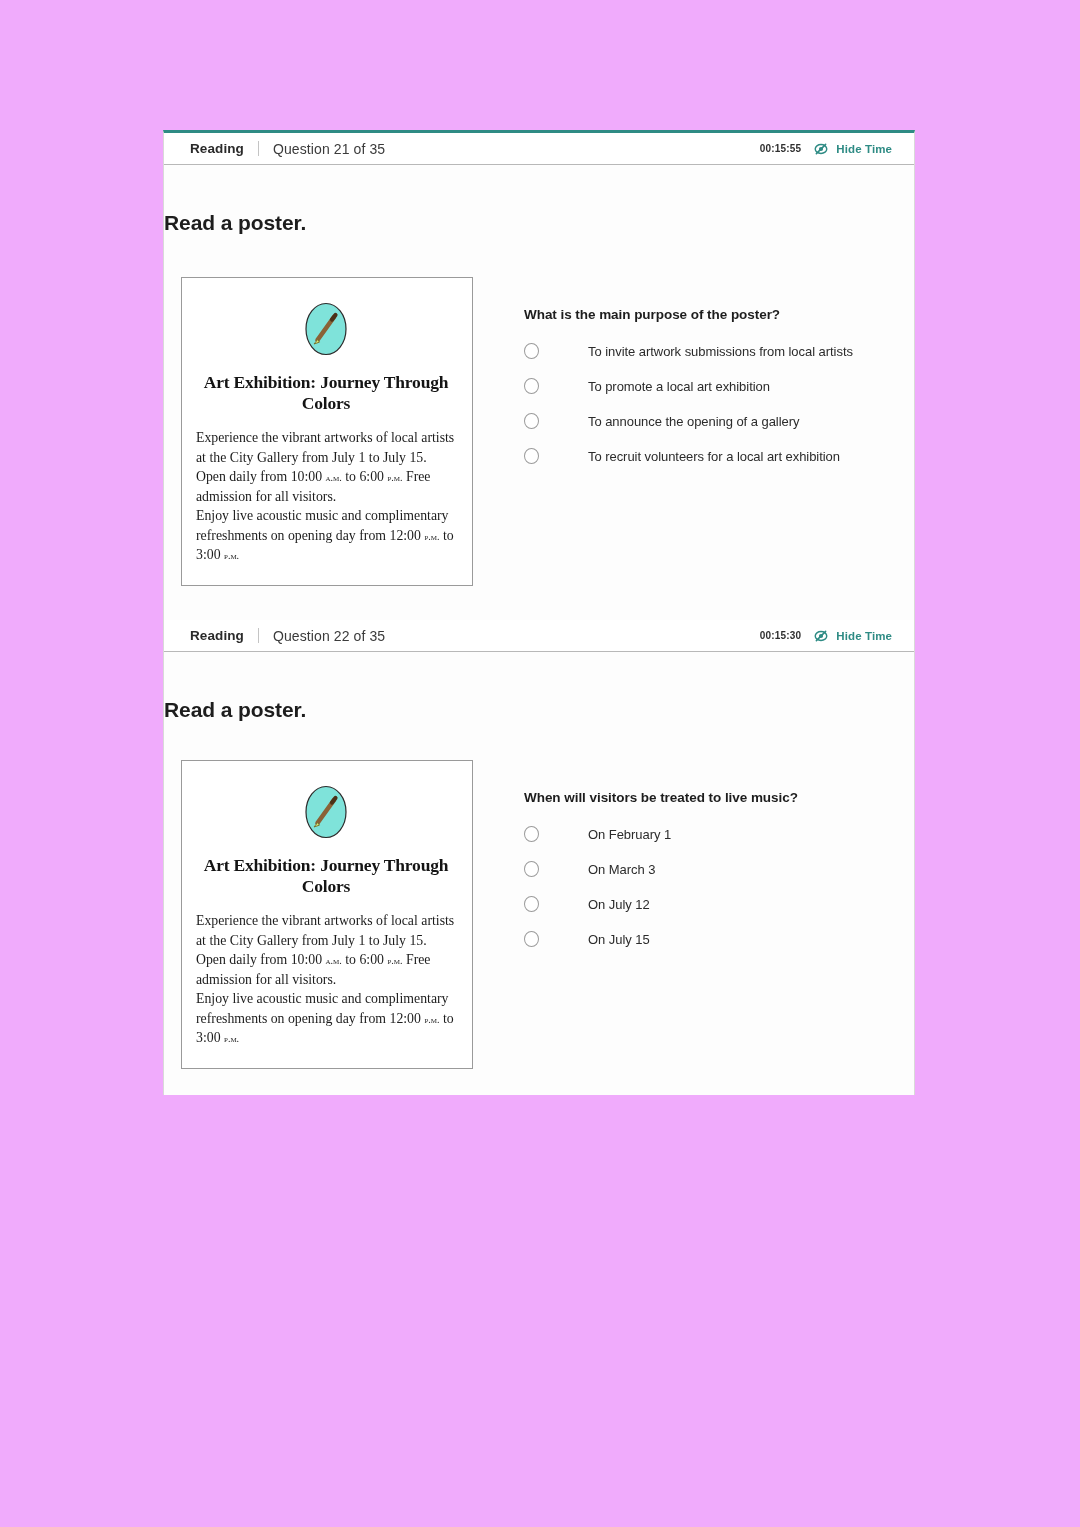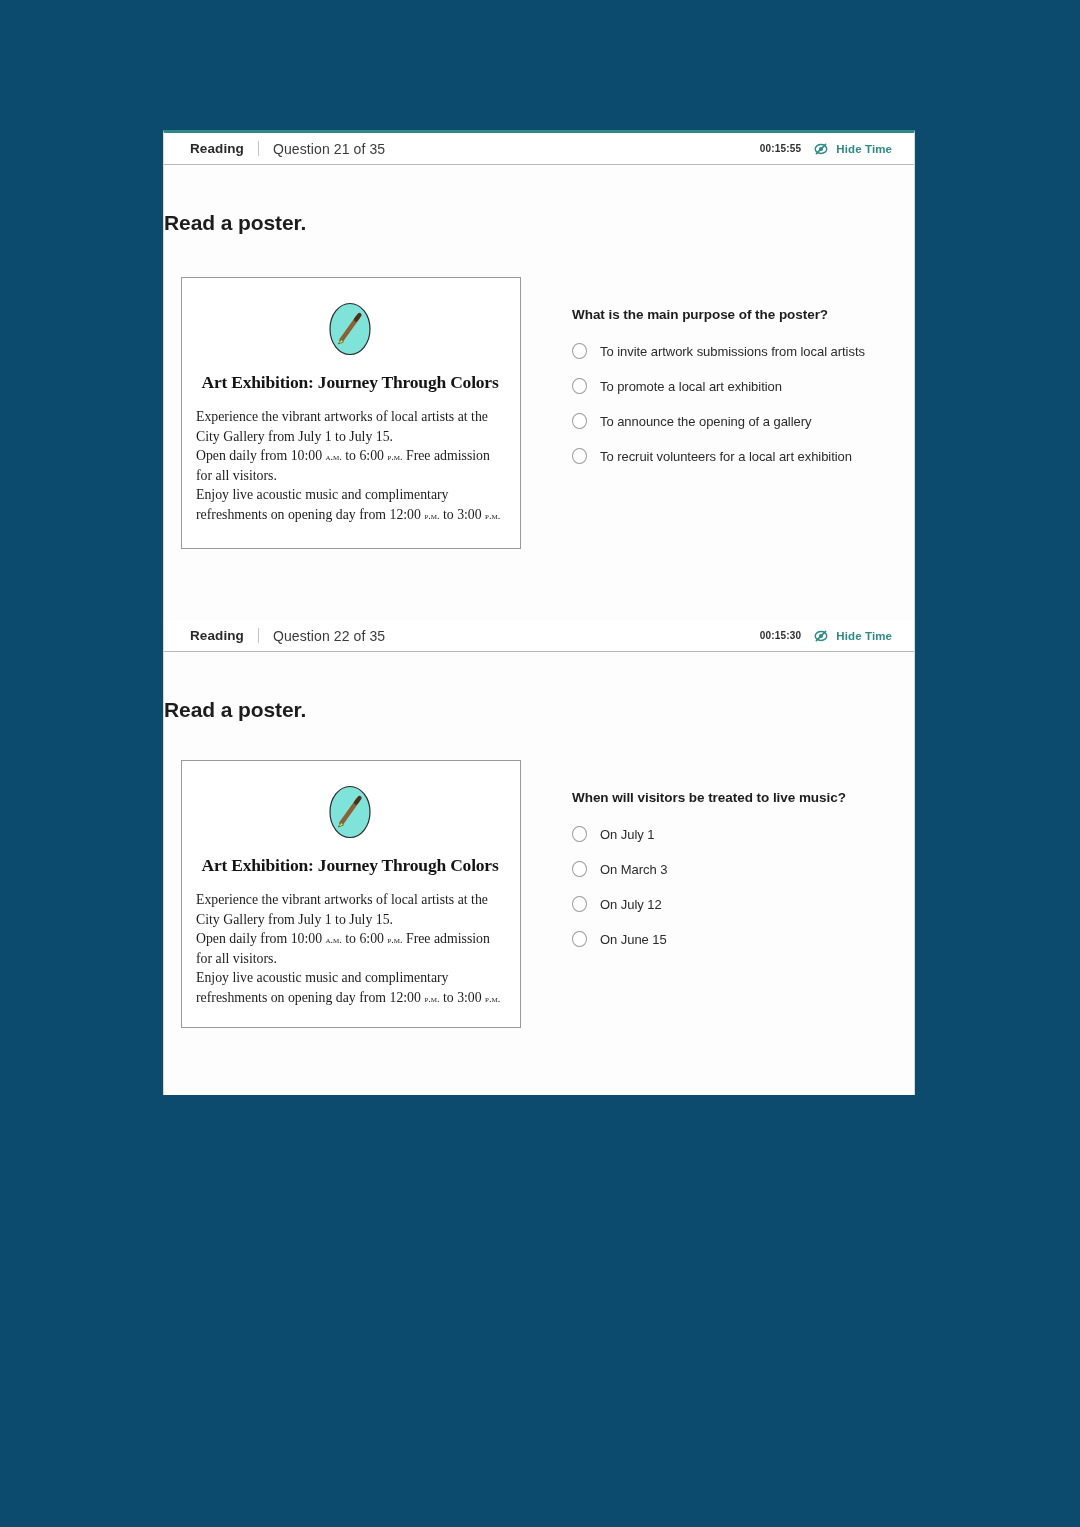--- a/index.html
+++ b/index.html
@@ -12,21 +12,21 @@
     height: 1527px;
     font-family: "Liberation Sans", sans-serif;
     position: relative;
     overflow: hidden;
   }
 
   
   .page {
     position: absolute;
     inset: 0;
-    background: #0c4a6e;
+    background: #f0abfc;
   }
 
   
   .panel {
     position: absolute;
     left: 163px;
     width: 750px;
     background: #fdfdfd;
   }
   .panel-1 {
@@ -109,21 +109,21 @@
   }
 
   .content-row {
     display: flex;
     padding: 0 0 0 17px;
     margin-top: 42px;
   }
 
   
   .poster-card {
-    width: 340px;
+    width: 292px;
     min-height: 272px;
     border: 1.5px solid #9a9a9a;
     background: #ffffff;
     box-sizing: border-box;
     padding: 22px 16px 20px 14px;
     flex: 0 0 auto;
   }
   .poster-icon-wrap {
     display: flex;
     justify-content: center;
@@ -166,20 +166,21 @@
     color: #1d1d1d;
     margin-bottom: 21px;
     letter-spacing: -.05px;
     margin-top: 29px;
   }
   .option-row {
     display: flex;
     align-items: flex-end;
     margin-bottom: 19px;
     cursor: pointer;
+    gap: 36px;
   }
   .radio {
     width: 15px;
     height: 16px;
     border: 1.3px solid #9b9b9b;
     border-radius: 50%;
     flex: 0 0 auto;
     background: #ffffff;
     box-sizing: border-box;
   }
@@ -319,33 +320,33 @@
               <p><span>Open daily from 10:00 </span><span class="smallcaps">a.m.</span><span> to 6:00 </span><span class="smallcaps">p.m.</span><span> Free admission for all visitors.</span></p>
               <p><span>Enjoy live acoustic music and complimentary refreshments on opening day from 12:00 </span><span class="smallcaps">p.m.</span><span> to 3:00 </span><span class="smallcaps">p.m.</span></p>
             </div>
         </div>
 
         <div class="question-col">
           <div class="question-stem">When will visitors be treated to live music?</div>
           <div class="options">
               <div class="option-row">
                 <span class="radio"></span>
-                <span class="option-label">On July 1</span>
+                <span class="option-label">On February 1</span>
               </div>
               <div class="option-row">
                 <span class="radio"></span>
                 <span class="option-label">On March 3</span>
               </div>
               <div class="option-row">
                 <span class="radio"></span>
                 <span class="option-label">On July 12</span>
               </div>
               <div class="option-row">
                 <span class="radio"></span>
-                <span class="option-label">On June 15</span>
+                <span class="option-label">On July 15</span>
               </div>
             </div>
         </div>
 
       </div>
     </div>
   </div>
 
 </div>
 

